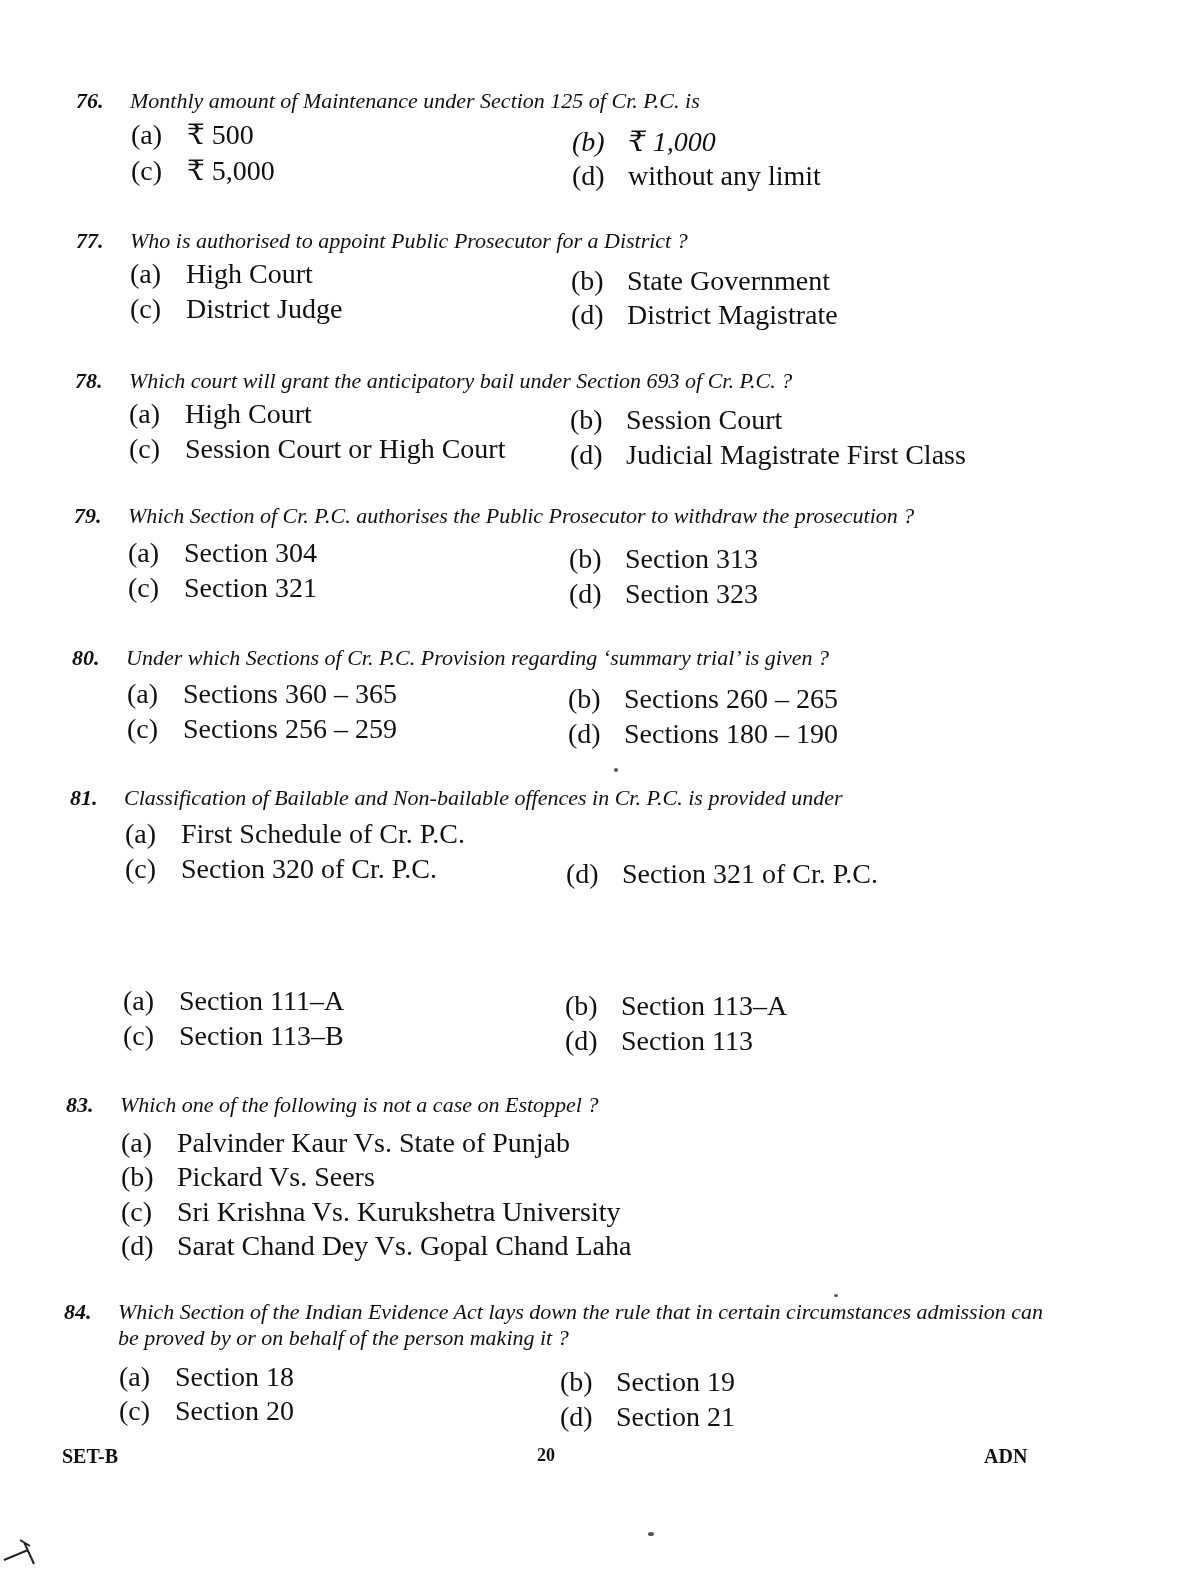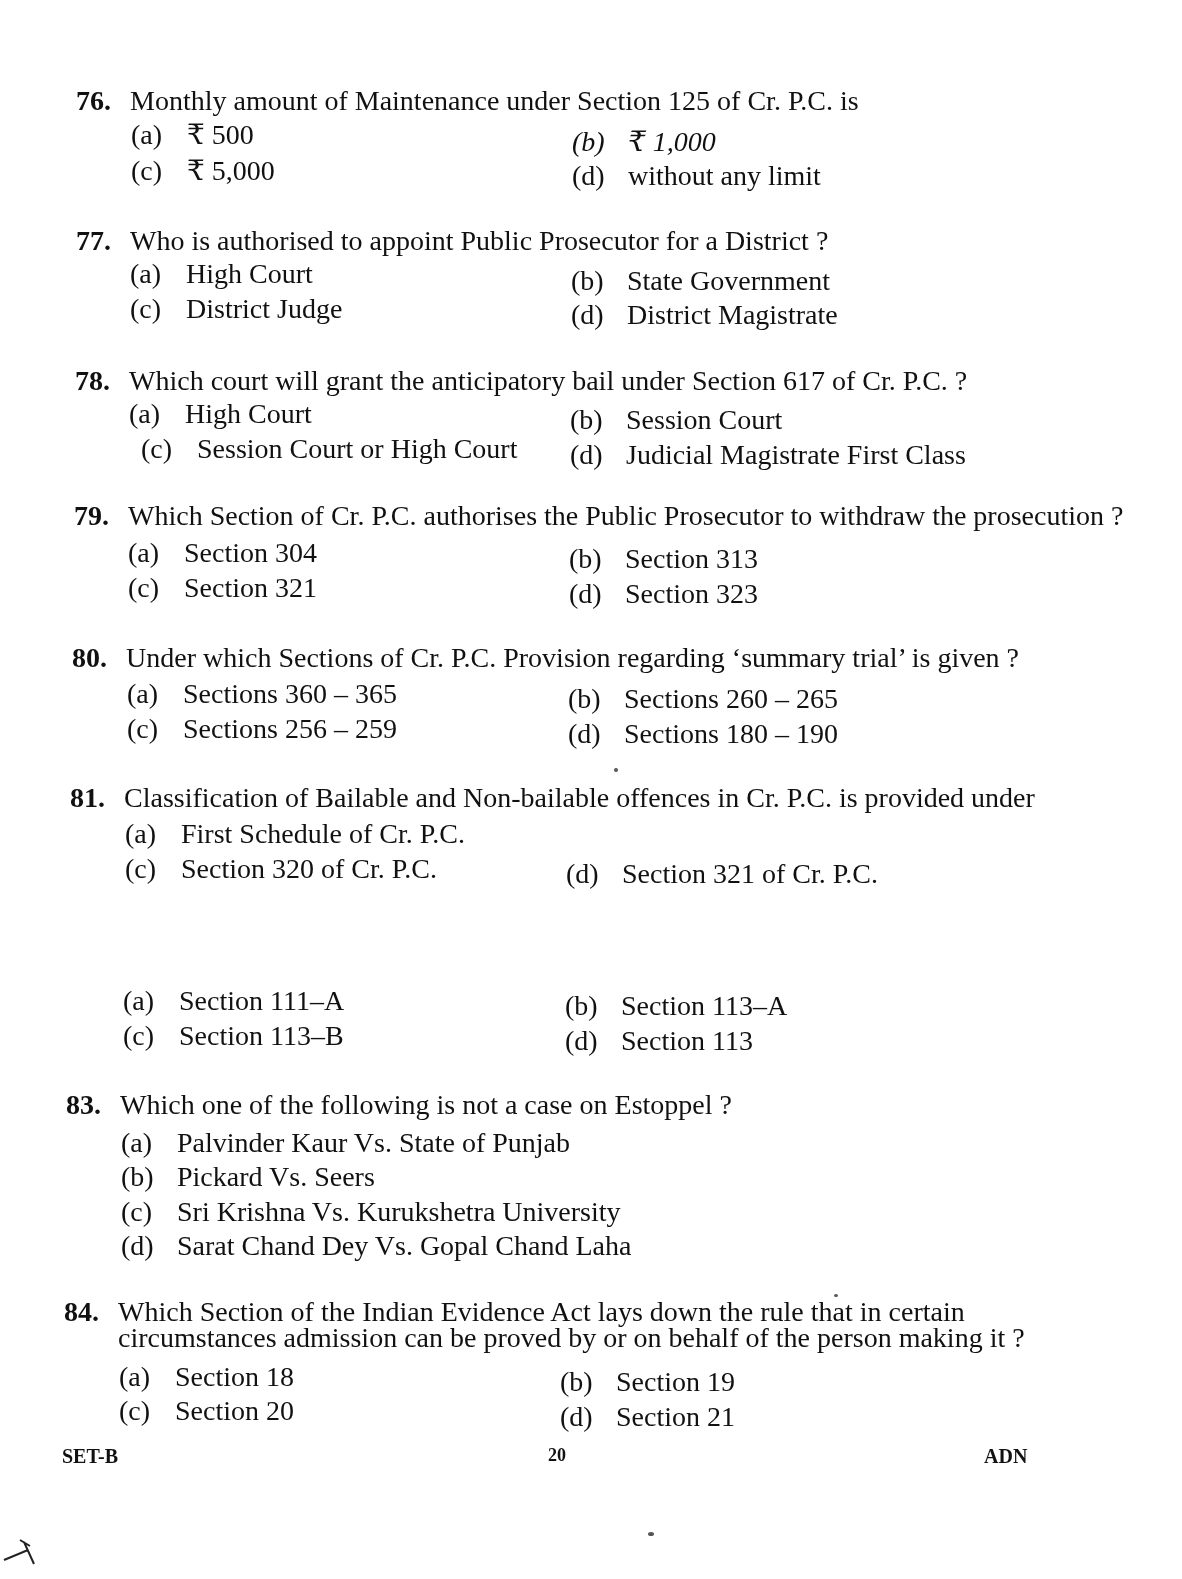--- a/index.html
+++ b/index.html
@@ -5,21 +5,21 @@
   html, body { margin: 0; padding: 0; }
   body {
     width: 1182px; height: 1579px;
     background: #ffffff;
     color: #111111;
     font-family: "Liberation Serif", "DejaVu Serif", serif;
     position: relative;
     overflow: hidden;
   }
   .page { position: absolute; left: 0; top: 0; width: 1182px; height: 1579px; }
-  .q { position: absolute; width: 1000px; font-size: 28px; line-height: 26px; }
+  .q { position: absolute; width: 1000px; font-size: 22px; line-height: 26px; font-style: italic; }
   .qnum { position: absolute; left: 0; top: 0; font-weight: bold; }
   .qtext { margin-left: 54px; }
   .opt { position: absolute; font-size: 28px; }
   .opt .lbl { display: inline-block; width: 56px; }
   .footer { position: absolute; top: 1445px; font-size: 20px; font-weight: bold; }
   .speck { position: absolute; background: #555; border-radius: 50%; }
 </style>
 </head>
 <body>
 
@@ -38,25 +38,25 @@
     <span class="qnum">77.</span>
     <div class="qtext">Who is authorised to appoint Public Prosecutor for a District ?</div>
   </div>
   <div class="opt" style="left:130px; top:258px;"><span class="lbl">(a)</span><span>High Court</span></div>
   <div class="opt" style="left:571px; top:265px;"><span class="lbl">(b)</span><span>State Government</span></div>
   <div class="opt" style="left:130px; top:293px;"><span class="lbl">(c)</span><span>District Judge</span></div>
   <div class="opt" style="left:571px; top:299px;"><span class="lbl">(d)</span><span>District Magistrate</span></div>
 
   <div class="q" style="left:75px; top:368px;">
     <span class="qnum">78.</span>
-    <div class="qtext">Which court will grant the anticipatory bail under Section 617 of Cr. P.C. ?</div>
+    <div class="qtext">Which court will grant the anticipatory bail under Section 693 of Cr. P.C. ?</div>
   </div>
   <div class="opt" style="left:129px; top:398px;"><span class="lbl">(a)</span><span>High Court</span></div>
   <div class="opt" style="left:570px; top:404px;"><span class="lbl">(b)</span><span>Session Court</span></div>
-  <div class="opt" style="left:129px; top:433px;margin-left:12px;"><span class="lbl">(c)</span><span>Session Court or High Court</span></div>
+  <div class="opt" style="left:129px; top:433px;"><span class="lbl">(c)</span><span>Session Court or High Court</span></div>
   <div class="opt" style="left:570px; top:439px;"><span class="lbl">(d)</span><span>Judicial Magistrate First Class</span></div>
 
   <div class="q" style="left:74px; top:503px; width:1050px;">
     <span class="qnum">79.</span>
     <div class="qtext">Which Section of Cr. P.C. authorises the Public Prosecutor to withdraw the prosecution ?</div>
   </div>
   <div class="opt" style="left:128px; top:537px;"><span class="lbl">(a)</span><span>Section 304</span></div>
   <div class="opt" style="left:569px; top:543px;"><span class="lbl">(b)</span><span>Section 313</span></div>
   <div class="opt" style="left:128px; top:572px;"><span class="lbl">(c)</span><span>Section 321</span></div>
   <div class="opt" style="left:569px; top:578px;"><span class="lbl">(d)</span><span>Section 323</span></div>
@@ -95,21 +95,21 @@
   <div class="q" style="left:64px; top:1299px; width:990px;">
     <span class="qnum">84.</span>
     <div class="qtext">Which Section of the Indian Evidence Act lays down the rule that in certain circumstances admission can be proved by or on behalf of the person making it ?</div>
   </div>
   <div class="opt" style="left:119px; top:1361px;"><span class="lbl">(a)</span><span>Section 18</span></div>
   <div class="opt" style="left:560px; top:1366px;"><span class="lbl">(b)</span><span>Section 19</span></div>
   <div class="opt" style="left:119px; top:1395px;"><span class="lbl">(c)</span><span>Section 20</span></div>
   <div class="opt" style="left:560px; top:1401px;"><span class="lbl">(d)</span><span>Section 21</span></div>
 
   <div class="footer" style="left:62px;">SET-B</div>
-  <div class="footer" style="left:548px; font-size:18px;">20</div>
+  <div class="footer" style="left:537px; font-size:18px;">20</div>
   <div class="footer" style="left:984px;">ADN</div>
 
   <div class="speck" style="left:614px; top:768px; width:4px; height:4px;"></div>
   <div class="speck" style="left:834px; top:1294px; width:4px; height:3px;"></div>
   <div class="speck" style="left:648px; top:1532px; width:6px; height:4px;"></div>
   <svg style="position:absolute; left:0; top:1520px;" width="60" height="50">
     <path d="M4 40 L28 30 M24 22 L34 44 M20 20 L30 26" stroke="#222" stroke-width="2" fill="none"></path>
   </svg>
 </div>
 

